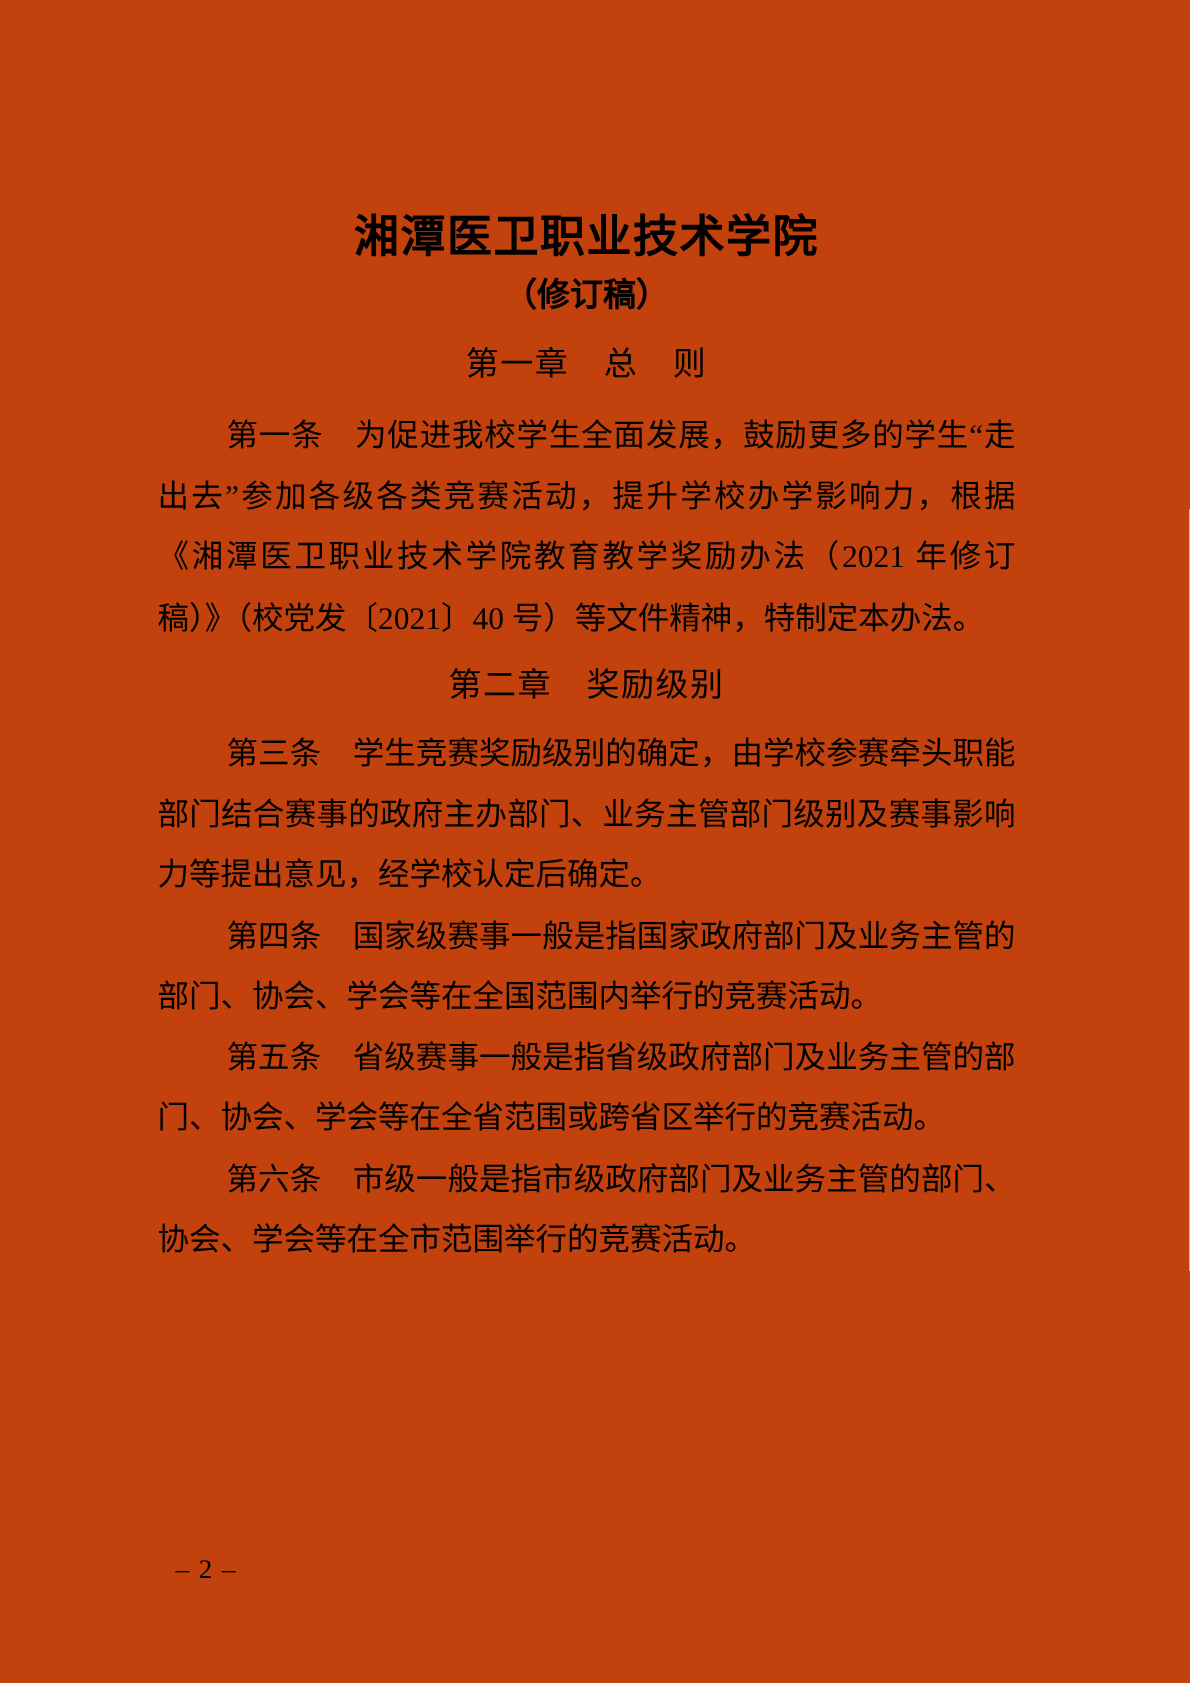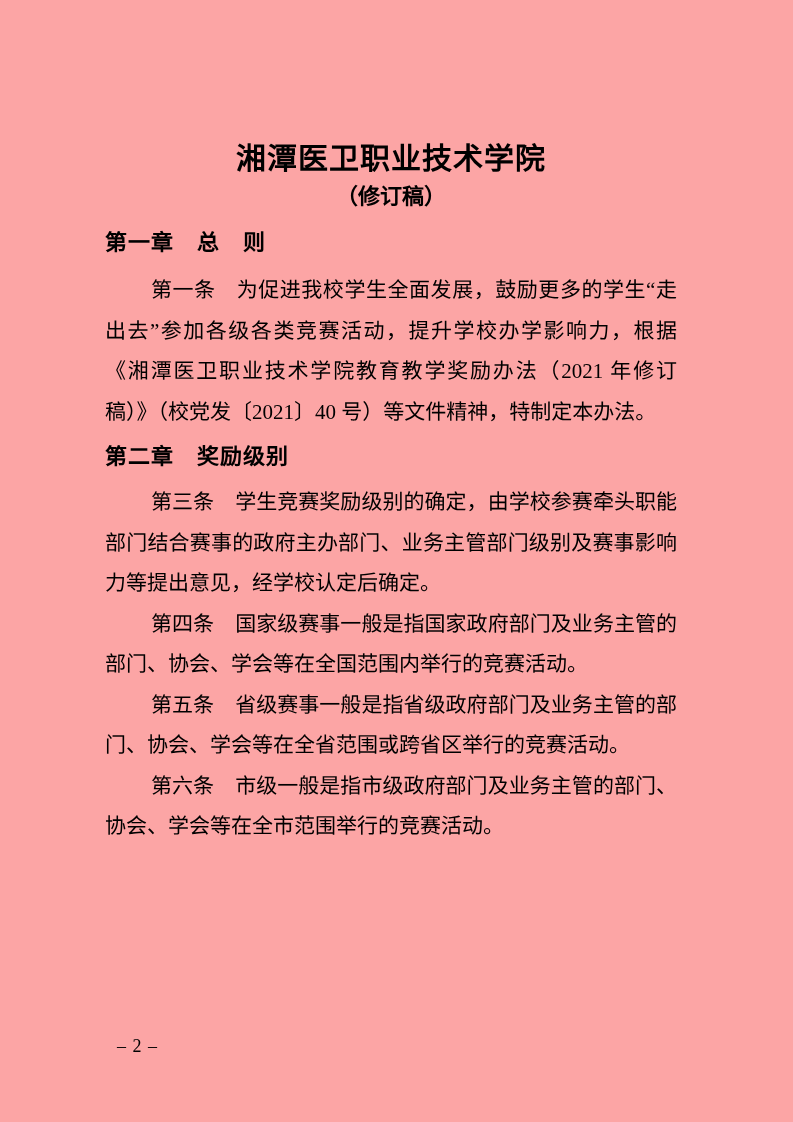--- a/index.html
+++ b/index.html
@@ -4,21 +4,21 @@
 <style>
   html, body {
     margin: 0;
     padding: 0;
     background: #ffffff;
   }
   .page {
     position: relative;
     width: 793px;
     height: 1122px;
-    background: #fca5a5;
+    background: #c2410c;
     color: #000000;
     overflow: hidden;
     font-family: "Liberation Serif", "DejaVu Serif", serif;
   }
   .content {
     position: absolute;
     left: 105px;
     top: 0;
     width: 572px;
   }
@@ -34,22 +34,23 @@
   .subtitle {
     font-size: 22px;
     font-weight: bold;
     line-height: 30px;
     text-align: center;
     font-family: "Liberation Serif", "DejaVu Serif", serif;
   }
   .chapter {
     margin: 16px 0 0 0;
     font-size: 22px;
-    font-weight: bold;
+    font-weight: normal;
     line-height: 30px;
+    text-align: center;
     letter-spacing: 1px;
     font-family: "Liberation Sans", "DejaVu Sans", sans-serif;
   }
   .chapter.chapter-mid {
     margin: 8px 0 8px 0;
     line-height: 34px;
   }
   .body-block {
     margin-top: 12px;
   }

